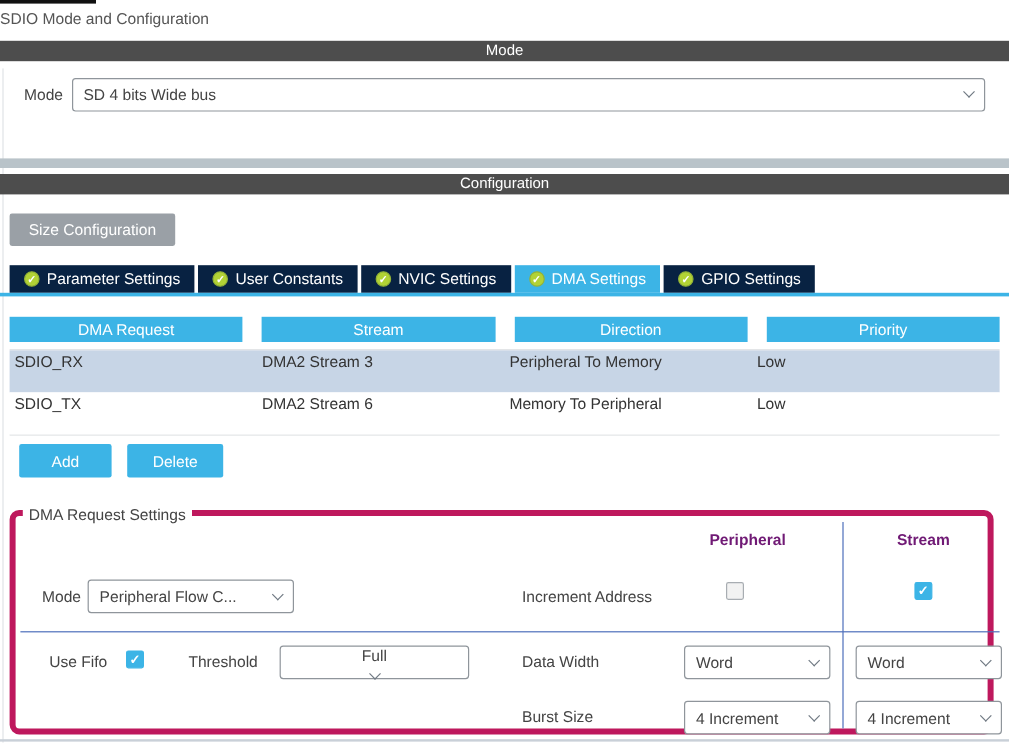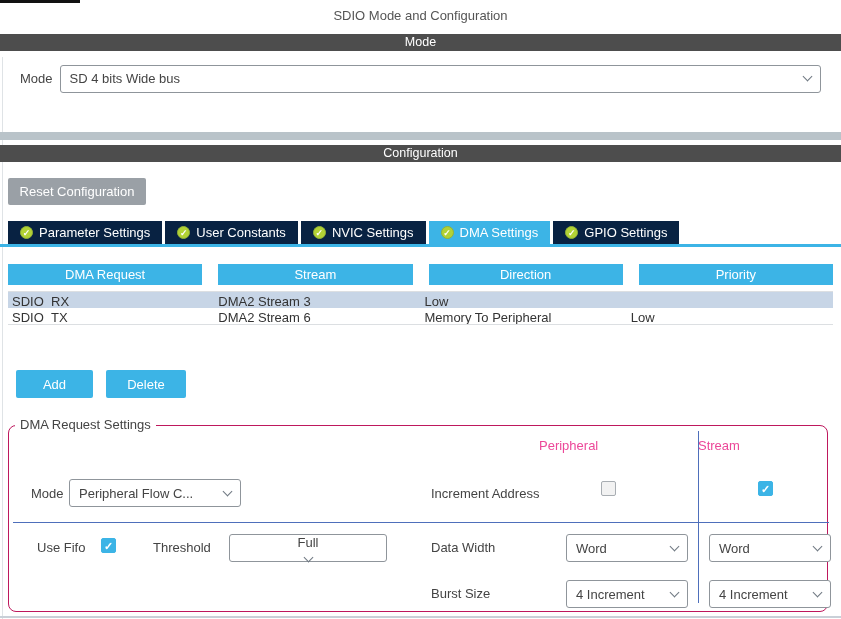--- a/index.html
+++ b/index.html
@@ -4,21 +4,21 @@
 <style>
   * { box-sizing: border-box; margin: 0; padding: 0; }
   html,body { width:841px; height:619px; background:#fff; overflow:hidden;
     font-family:"Liberation Sans", sans-serif; font-size:13px; color:#444; }
   .stage { position:relative; width:841px; height:619px; background:#fff; }
 
   .top-strip { position:absolute; left:0; top:0; width:80px; height:3px; background:#111; }
   .left-edge { position:absolute; left:2px; top:57px; width:1px; height:562px; background:#dfe3e6; }
   .bottom-line { position:absolute; left:0; top:616px; width:841px; height:2px; background:#c9d0d8; }
 
-  .page-title { position:absolute; left:0; top:8px; width:841px; text-align:center; color:#555; }
+  .page-title { position:absolute; left:0; top:8px; width:841px; text-align:left; color:#555; }
 
   .dark-bar { position:absolute; left:0; width:841px; height:17px; background:#4d4d4d;
     color:#fff; text-align:center; line-height:17px; font-size:12.5px; }
   .bar-mode { top:34px; }
   .bar-config { top:145px; }
   .light-bar { position:absolute; left:0; top:132px; width:841px; height:8px; background:#b9c3c9; }
 
   .mode-row { position:absolute; left:20px; top:64px; width:801px; height:29px;
     display:flex; align-items:center; gap:7px; }
 
@@ -42,35 +42,35 @@
     text-align:center; font-weight:bold; flex:0 0 auto; }
   .tab-ok::after { content:"✓"; }
   .tab-underline { position:absolute; left:0; top:244px; width:841px; height:3px; background:#3cb4e6; }
 
   .dma-table-head { position:absolute; left:8px; top:264px; width:825px;
     display:grid; grid-template-columns:1fr 1fr 1fr 1fr; gap:16px; }
   .dma-table-head .th { height:21px; background:#3cb4e6; color:#fff; text-align:center;
     line-height:21px; font-size:13px; }
   .dma-table-body { position:absolute; left:8px; top:291px; width:825px;
     border-top:1px solid #dcdfe2; border-bottom:1px solid #dcdfe2; }
-  .tr { display:grid; grid-template-columns:1fr 1fr 1fr 1fr; height:16px; background:#fff; }
+  .tr { display:grid; grid-template-columns:1fr 1fr 1fr 1fr; height:35px; background:#fff; }
   .tr.selected { background:#c7d5e6; }
   .td { line-height:20px; padding-left:4px; color:#333; white-space:nowrap; overflow:hidden; }
 
   .act-btn { position:absolute; top:370px; height:28px; background:#3cb4e6; color:#fff;
     border:none; border-radius:2px; font-size:13px; font-family:"Liberation Sans",sans-serif; }
   .btn-add { left:16px; width:77px; }
   .btn-del { left:106px; width:80px; }
 
   .groupbox { position:absolute; left:8px; top:425px; width:820px; height:187px;
-    border:1px solid #be185d; border-radius:8px; }
+    border:5px solid #be185d; border-radius:8px; }
   .legend { position:absolute; left:6px; top:-9px; background:#fff; padding:0 5px; color:#444; }
   .v-sep { position:absolute; left:689px; top:5px; width:1px; height:172px; background:#4e6fbb; }
   .h-sep { position:absolute; left:4px; top:96px; width:816px; height:1px; background:#4e6fbb; }
-  .col-head { position:absolute; top:12px; text-align:left; color:#ec4899; }
+  .col-head { position:absolute; top:12px; text-align:center; color:#701a75;font-weight:bold; }
   .ch-periph { left:530px; width:160px; }
   .ch-mem { left:689px; width:135px; }
 
   .g-label { position:absolute; color:#444; white-space:nowrap; }
   .g-combo { position:absolute; height:28px; }
 
   .checkbox { position:absolute; width:15px; height:15px; background:#f2f2f2;
     border:1px solid #a8adb2; border-radius:2px; }
   .checkbox.checked { background:#3cb4e6; border-color:#3cb4e6; color:#fff;
     font-size:11px; line-height:14px; text-align:center; font-weight:bold; }
@@ -92,21 +92,21 @@
     <span class="g-label" style="position:static">Mode</span>
     <div class="combo combo-grow">
       <span>SD 4 bits Wide bus</span>
       <span class="chev"></span>
     </div>
   </div>
 
   <div class="light-bar"></div>
   <div class="dark-bar bar-config">Configuration</div>
 
-  <button class="reset-btn">Reset Configuration</button>
+  <button class="reset-btn">Size Configuration</button>
 
   <div class="tabs">
     <div class="tab">
       <span class="tab-ok"></span>
       <span>Parameter Settings</span>
     </div>
     <div class="tab">
       <span class="tab-ok"></span>
       <span>User Constants</span>
     </div>
@@ -129,20 +129,21 @@
     <div class="th">DMA Request</div>
     <div class="th">Stream</div>
     <div class="th">Direction</div>
     <div class="th">Priority</div>
   </div>
 
   <div class="dma-table-body">
     <div class="tr selected">
       <div class="td">SDIO_RX</div>
       <div class="td">DMA2 Stream 3</div>
+      <div class="td">Peripheral To Memory</div>
       <div class="td">Low</div>
     </div>
     <div class="tr">
       <div class="td">SDIO_TX</div>
       <div class="td">DMA2 Stream 6</div>
       <div class="td">Memory To Peripheral</div>
       <div class="td">Low</div>
     </div>
   </div>
 

